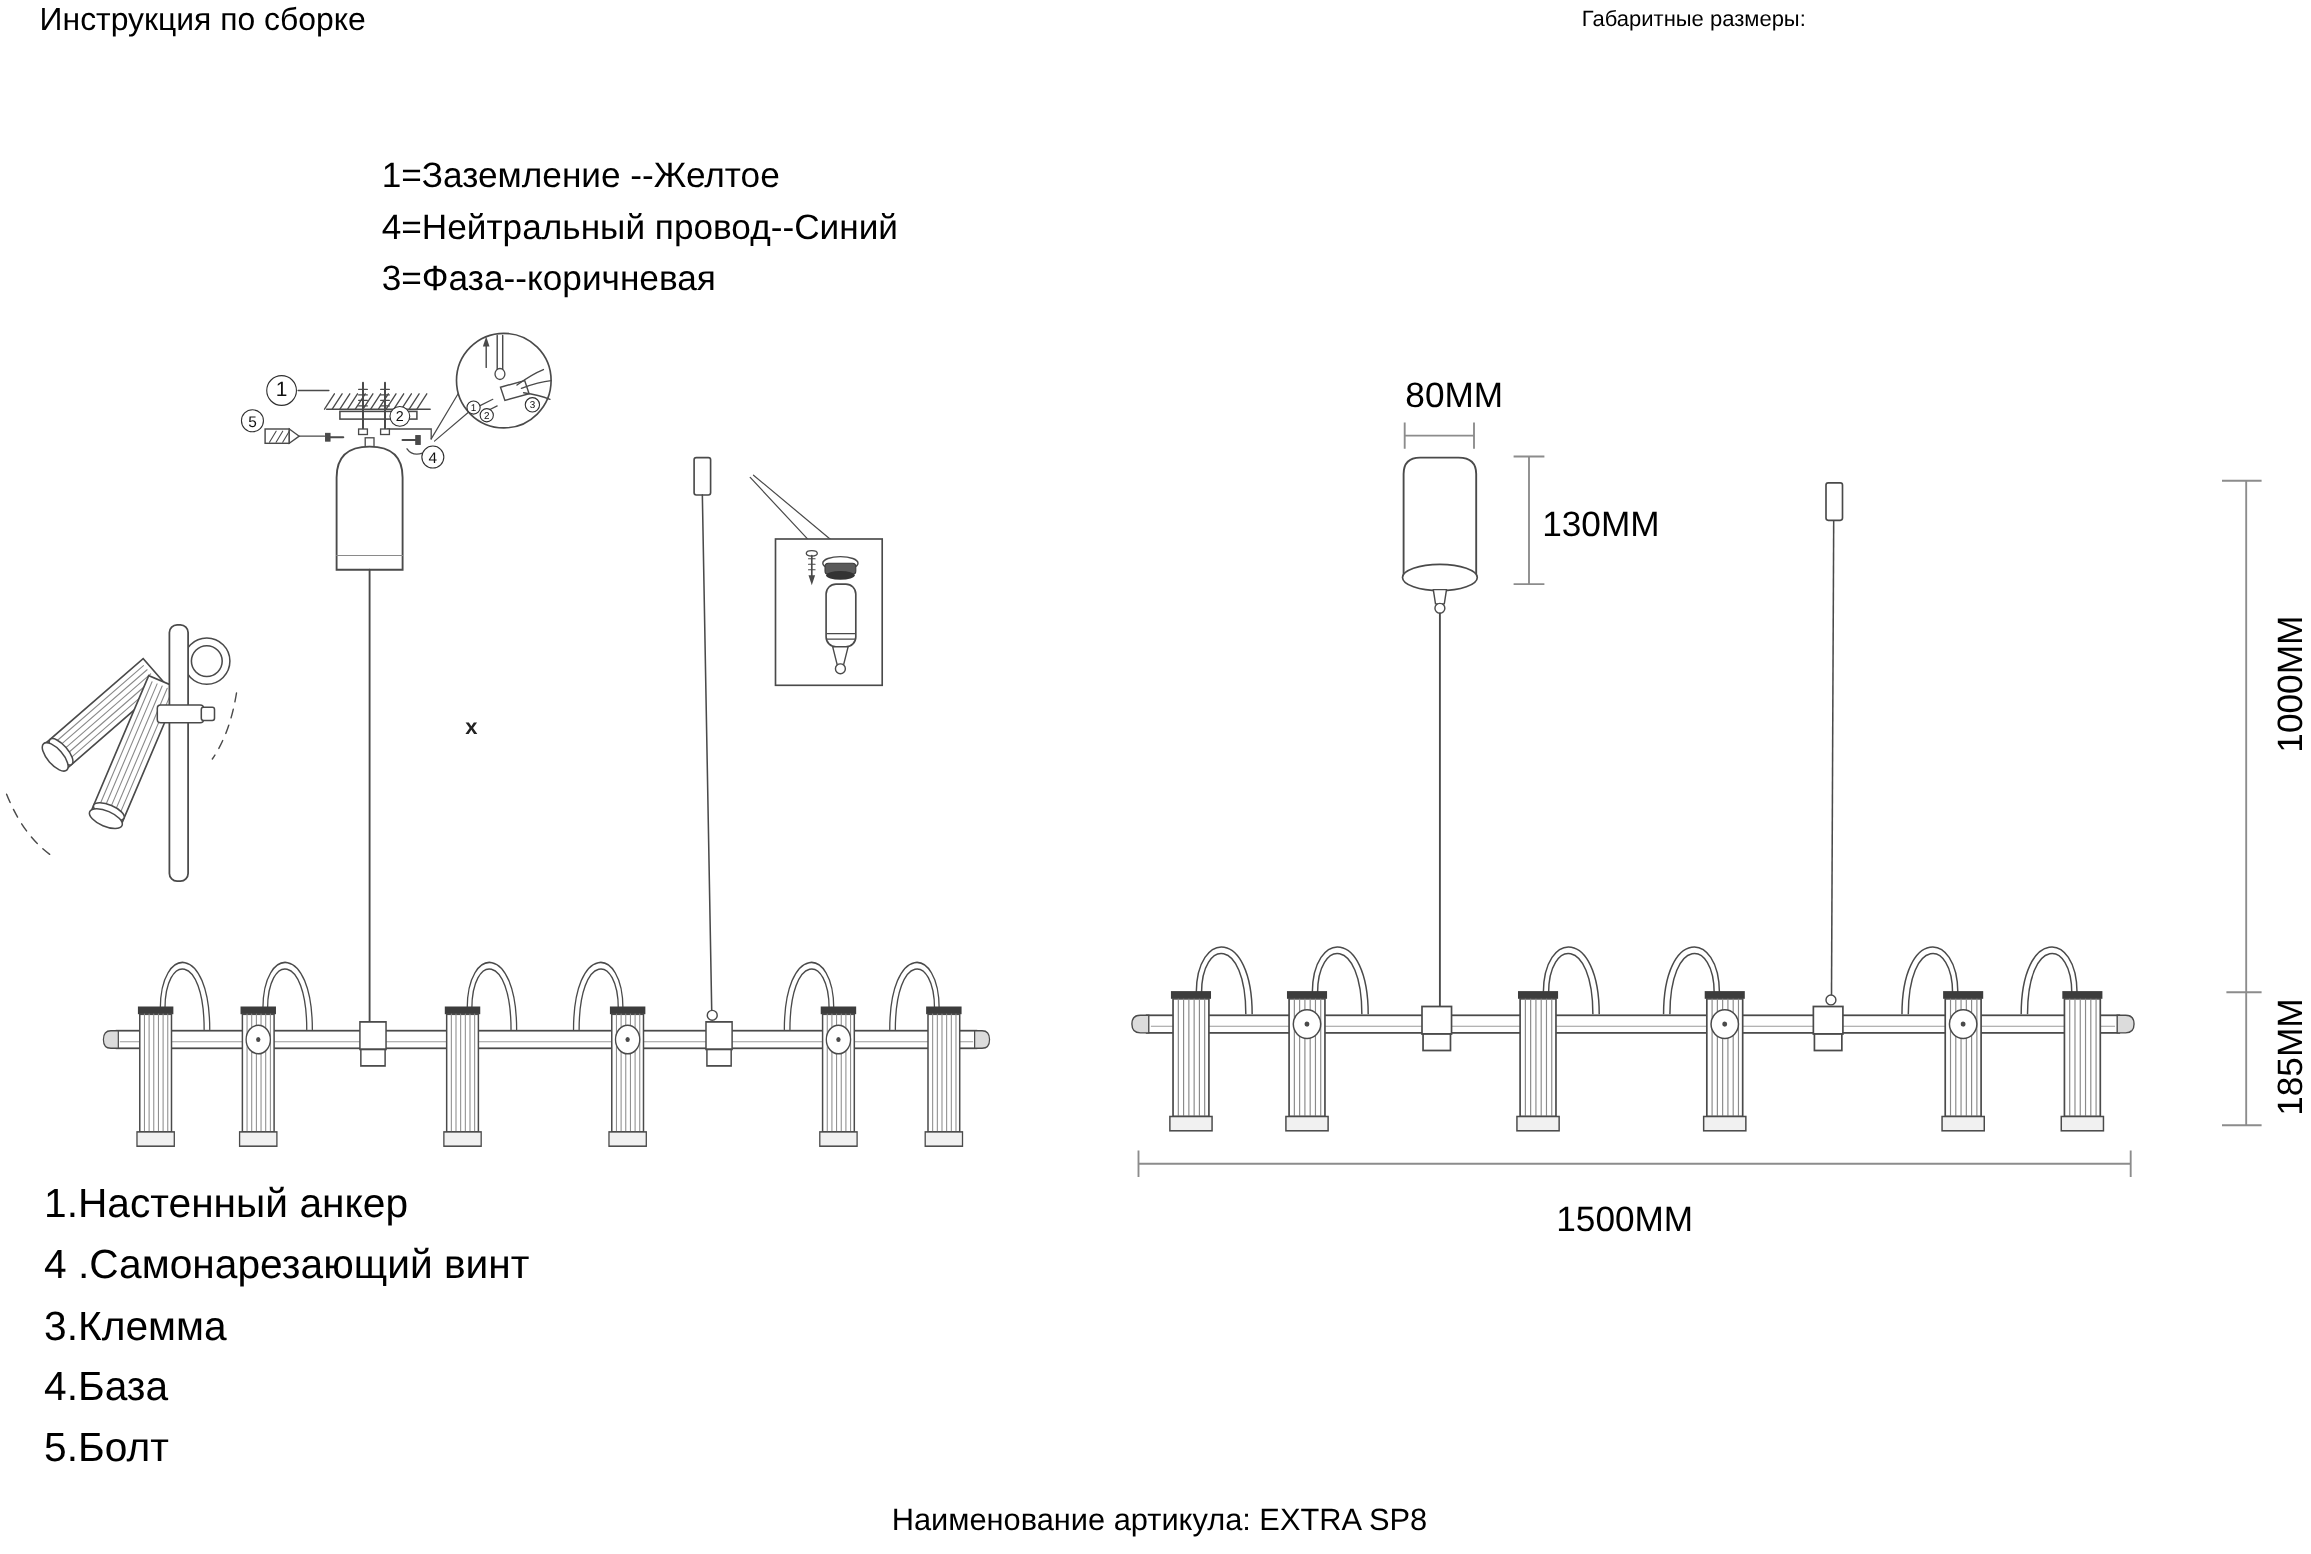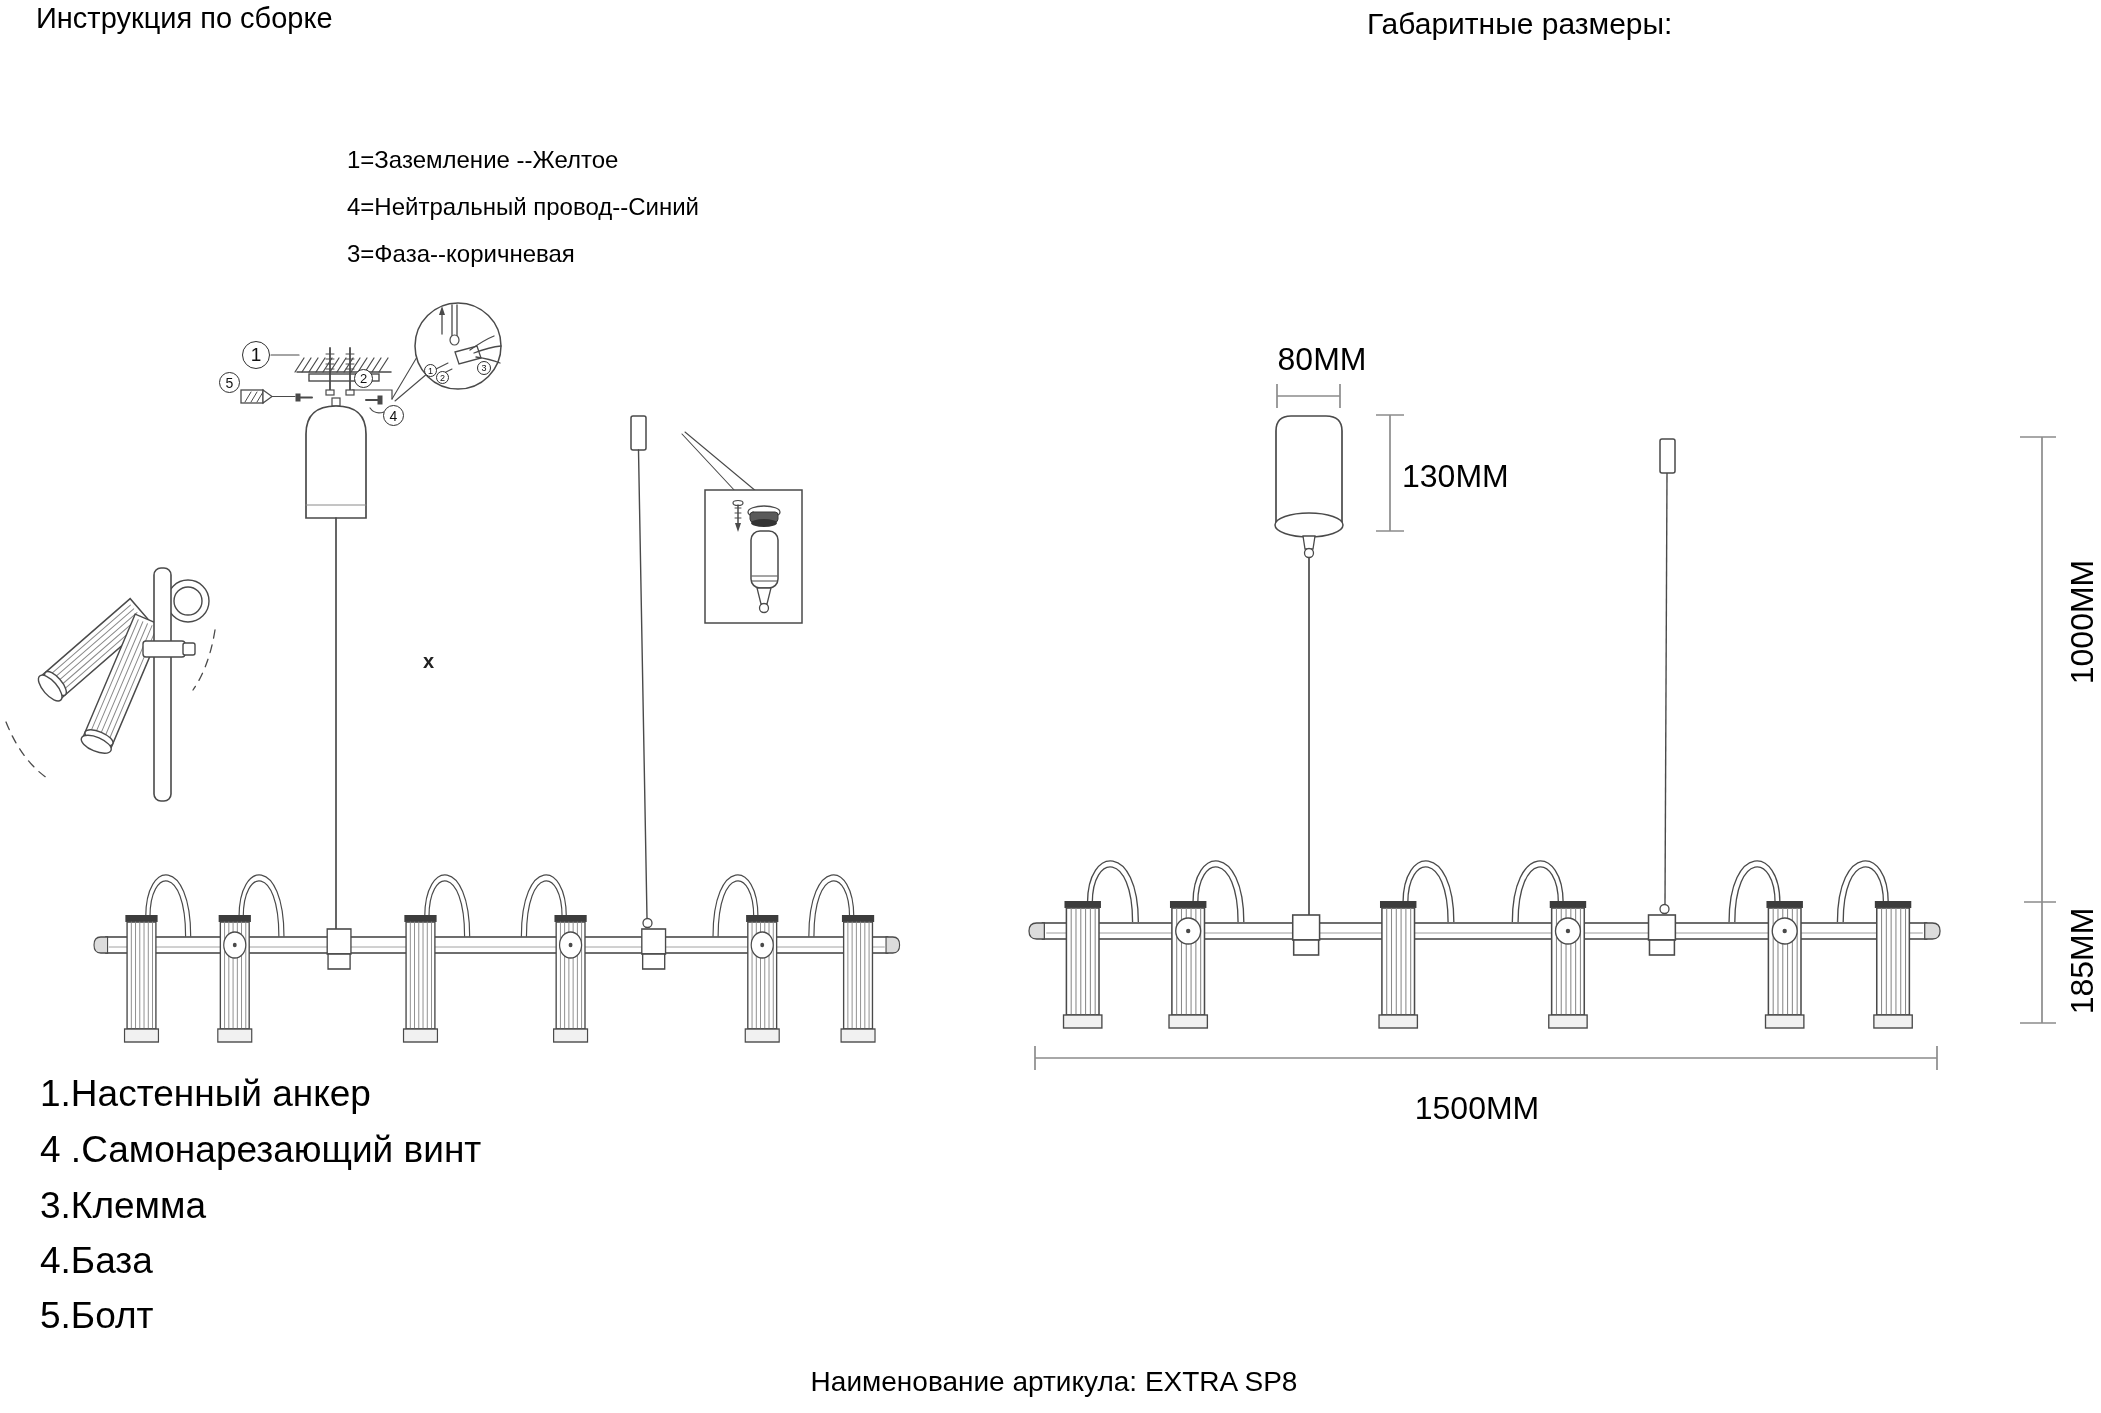--- a/index.html
+++ b/index.html
@@ -1,22 +1,22 @@
 <!DOCTYPE html>
 <html><head>
 <meta charset="utf-8">
 <style>
   html,body{margin:0;padding:0;background:#fff;}
   .page{position:relative;width:2101px;height:1399px;background:#fff;overflow:hidden;
         font-family:"Liberation Sans",sans-serif;color:#000;}
   .art{position:absolute;left:0;top:0;}
   .t{position:absolute;white-space:nowrap;line-height:1.15;}
   .title-left{left:36px;top:2px;font-size:29px;}
-  .title-right{left:1367px;top:7px;font-size:30px;}
-  .legend{left:347px;top:133px;font-size:24px;line-height:47px;}
+  .title-right{left:1438px;top:7px;font-size:20px;}
+  .legend{left:347px;top:133px;font-size:32px;line-height:47px;}
   .parts{left:40px;top:1066px;font-size:37px;line-height:56px;}
   .article{left:1054px;top:1366px;font-size:28px;transform:translateX(-50%);text-align:right;}
   .dim{font-size:32px;color:#000;}
   .dim-80{left:1322px;top:341px;transform:translateX(-50%);}
   .dim-130{left:1402px;top:458px;}
   .dim-1000{left:2082px;top:622px;transform:translate(-50%,-50%) rotate(-90deg);}
   .dim-185{left:2082px;top:961px;transform:translate(-50%,-50%) rotate(-90deg);}
   .dim-1500{left:1477px;top:1090px;transform:translateX(-50%);}
   .callout{position:absolute;border:1.6px solid #2f2f2f;border-radius:50%;background:#fff;
            display:flex;align-items:center;justify-content:center;box-sizing:border-box;

